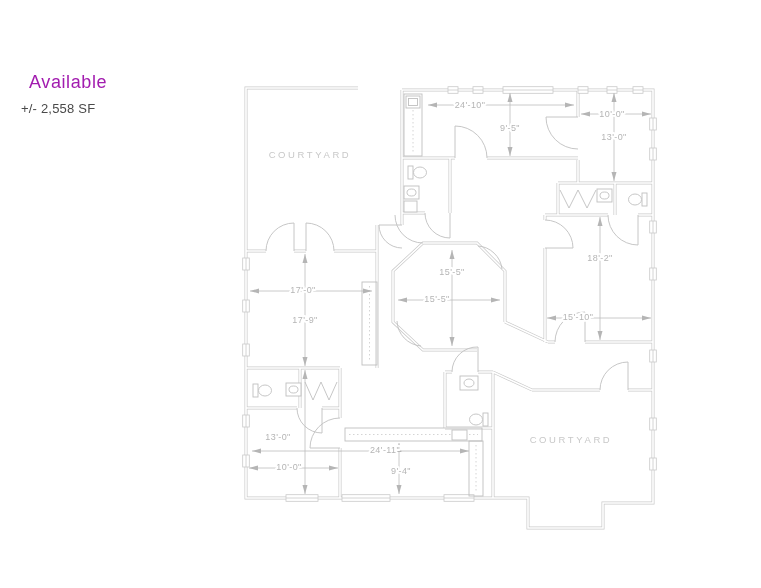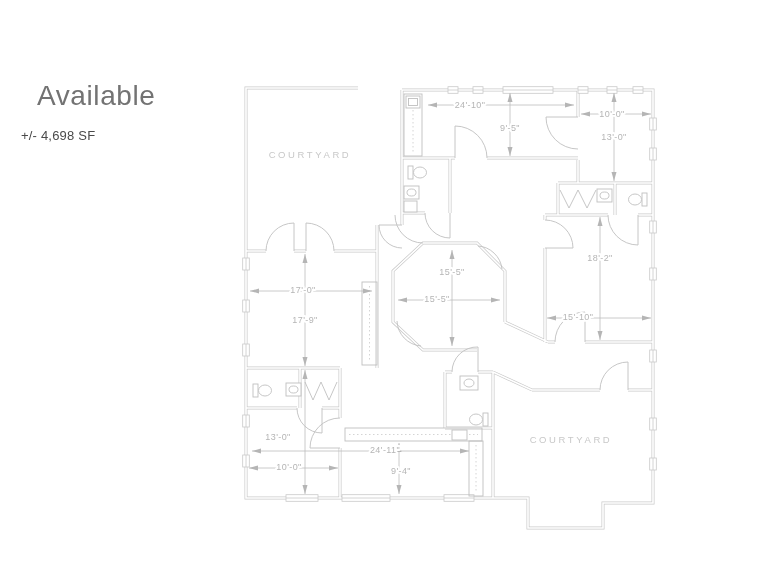--- a/index.html
+++ b/index.html
@@ -1,19 +1,19 @@
 <!DOCTYPE html>
 <html><head>
 <meta charset="utf-8">
 <style>
   html,body{margin:0;padding:0;background:#fff;}
   .page{position:relative;width:761px;height:588px;background:#ffffff;overflow:hidden;
         font-family:"Liberation Sans",sans-serif;}
   .header{position:absolute;left:21px;top:64px;}
-  .title{margin:16px;font-size:28px;font-weight:400;letter-spacing:.6px;color:#737373;}
+  .title{margin:8px;font-size:18px;font-weight:400;letter-spacing:.6px;color:#a21caf;}
   .sqft{margin:5px 0 0 0;font-size:13px;font-weight:400;letter-spacing:.2px;color:#4a4a4a;}
   .plan{position:absolute;left:0;top:0;}
   .wall-outer{fill:none;stroke:#c9c9c9;stroke-width:3;}
   .wall-inner{fill:none;stroke:#ffffff;stroke-width:1.6;}
   .fix{fill:none;stroke:#bfbfbf;stroke-width:.9;}
   .fixfill{fill:#ffffff;stroke:#bfbfbf;stroke-width:.9;}
   .dim{stroke:#bdbdbd;stroke-width:.8;}
   .dash{fill:none;stroke:#c9c9c9;stroke-width:.8;stroke-dasharray:1.5 2.5;}
   .win-rect{fill:#ffffff;stroke:#c9c9c9;stroke-width:.8;}
   .win-line{stroke:#c9c9c9;stroke-width:.8;}
@@ -24,21 +24,21 @@
             letter-spacing:2.6px;text-anchor:middle;stroke:#ffffff;stroke-width:3px;
             paint-order:stroke;stroke-linejoin:round;}
 </style>
 </head>
 <body>
 
 <div class="page">
 
   <div class="header">
     <h1 class="title">Available</h1>
-    <p class="sqft">+/- 4,698 SF</p>
+    <p class="sqft">+/- 2,558 SF</p>
   </div>
 
   <svg class="plan" width="761" height="588" viewBox="0 0 761 588">
     <defs>
       <marker id="ae" markerUnits="userSpaceOnUse" markerWidth="10" markerHeight="8" refX="9" refY="4" orient="auto">
         <path d="M0,1.5 L9,4 L0,6.5 z" fill="#b5b5b5"></path>
       </marker>
       <marker id="as" markerUnits="userSpaceOnUse" markerWidth="10" markerHeight="8" refX="9" refY="4" orient="auto-start-reverse">
         <path d="M0,1.5 L9,4 L0,6.5 z" fill="#b5b5b5"></path>
       </marker>

